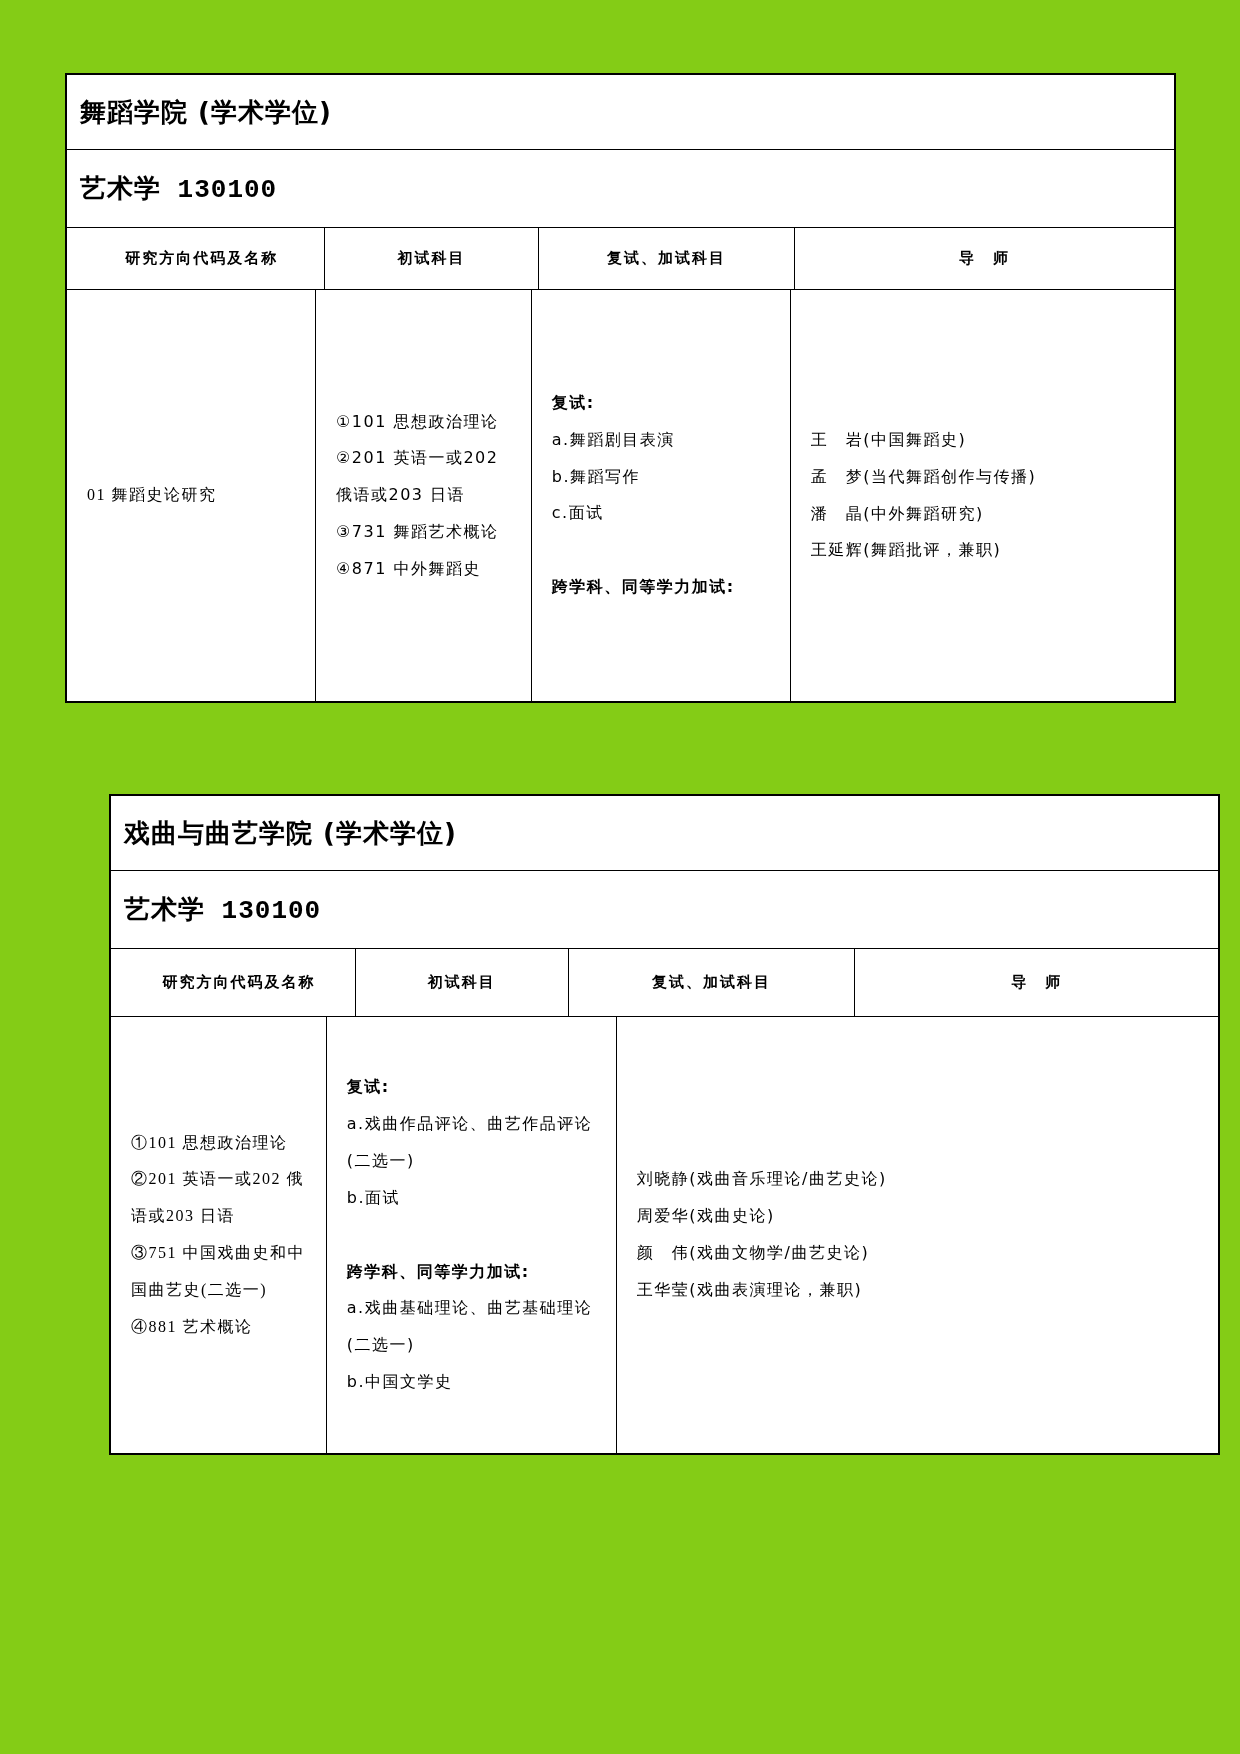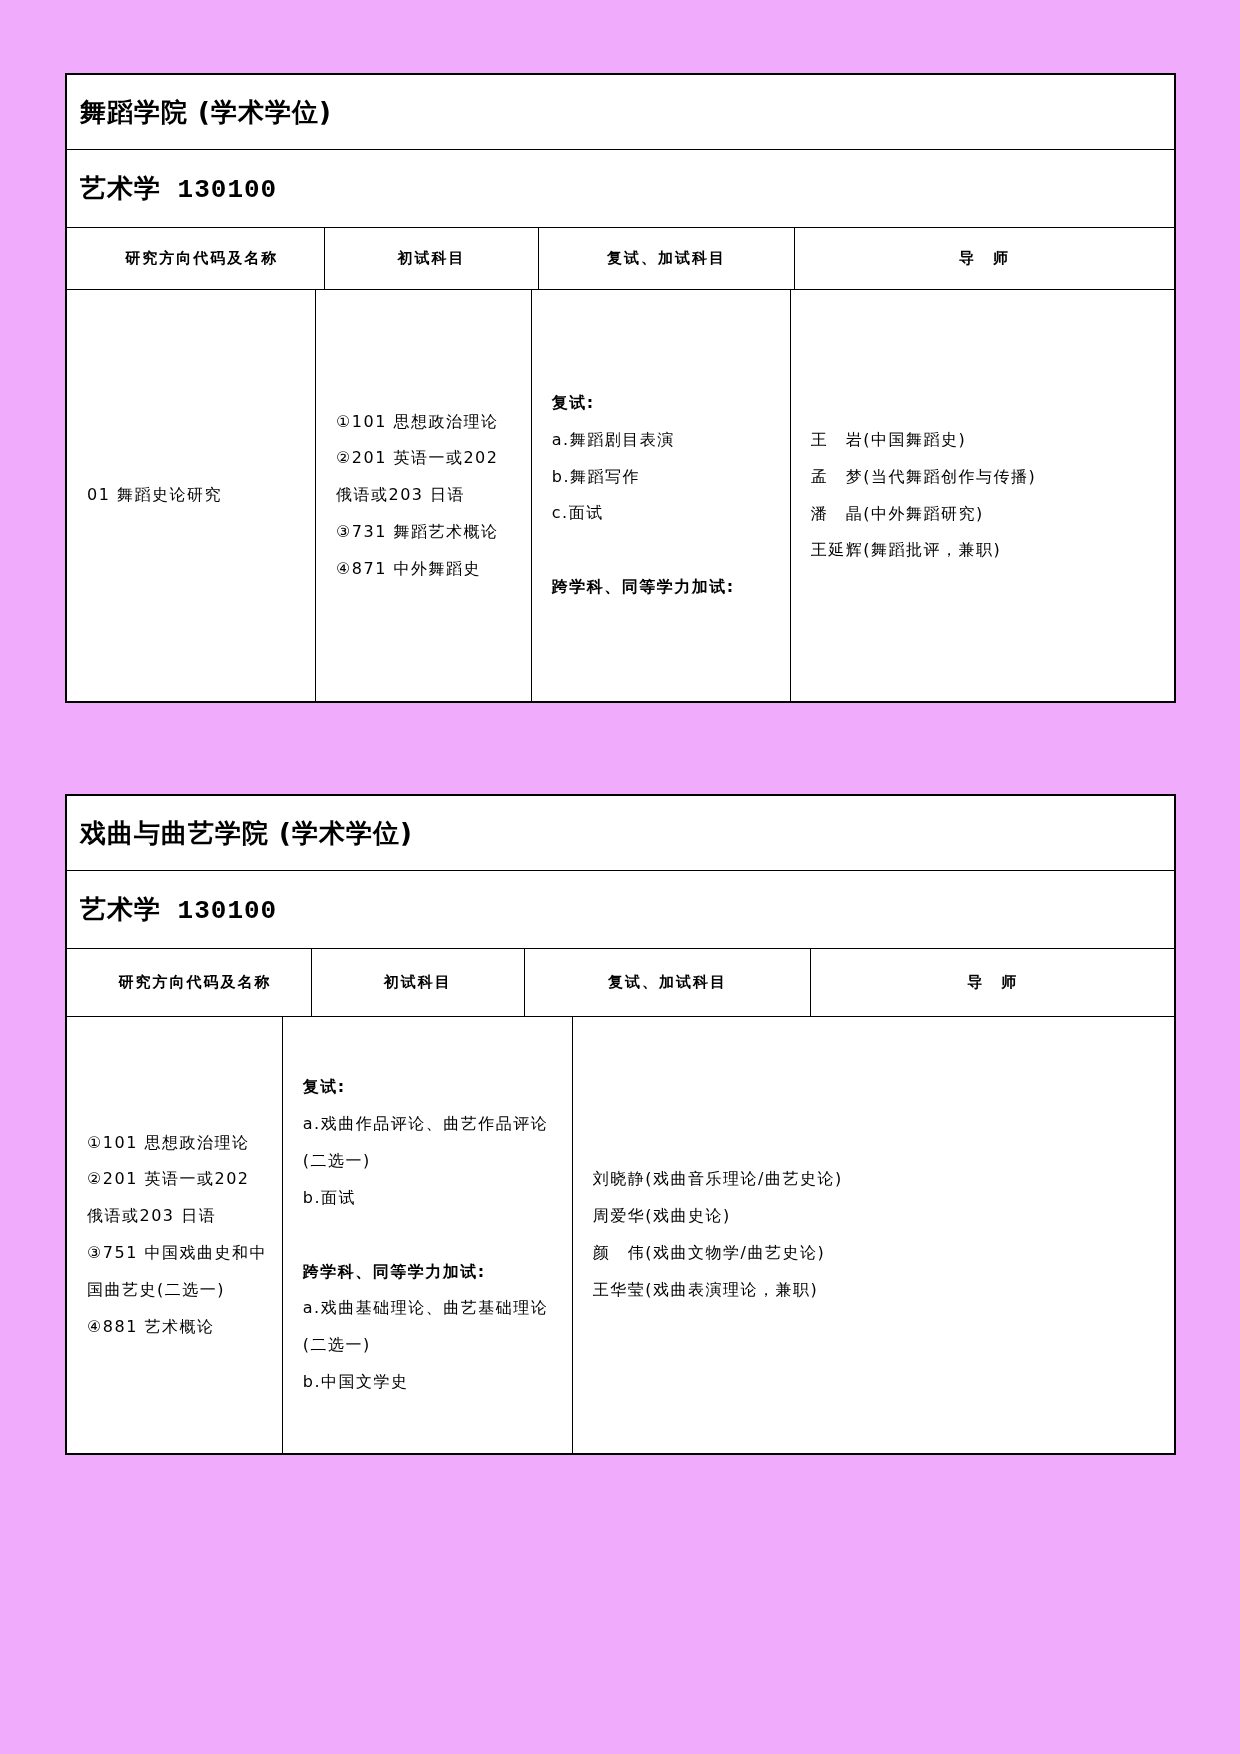--- a/index.html
+++ b/index.html
@@ -1,36 +1,36 @@
 <!DOCTYPE html>
 <html><head>
 <meta charset="utf-8">
 <style>
   * { margin:0; padding:0; box-sizing:border-box; }
   html, body { background:#ffffff; }
   .page {
     position:relative;
     width:1240px;
     height:1754px;
-    background:#f0abfc;
+    background:#84cc16;
     color:#000000;
     font-family:"DejaVu Sans","Liberation Sans",sans-serif;
     overflow:hidden;
   }
   .tbl {
     position:absolute;
     left:65px;
     width:1111px;
     border:2px solid #000;
     background:#fff;
     display:flex;
     flex-direction:column;
   }
   #tbl1 { top:73px;  height:630px; }
-  #tbl2 { top:794px; height:661px; }
+  #tbl2 { top:794px; height:661px;margin-left:44px; }
 
   .title-row, .subtitle-row {
     display:flex;
     align-items:center;
     padding-left:13px;
     border-bottom:1px solid #000;
     flex-shrink:0;
   }
   .title-row   { height:75px; }
   .subtitle-row{ height:78px;font-family:Liberation Mono, monospace; }
@@ -64,21 +64,21 @@
   .td {
     display:flex;
     align-items:center;
     border-left:1px solid #000;
     padding:10px 12px 10px 20px;
     font-size:16px;
     line-height:2.3;
     letter-spacing:1.5px;
     flex-shrink:0;
   }
-  .td:first-child { border-left:none; }
+  .td:first-child { border-left:none;font-family:Liberation Serif, serif; }
 
   
   .t1 .c1 { width:22.4%; }
   .t1 .c2 { width:19.5%; }
   .t1 .c3 { width:23.4%; }
   .t1 .c4 { width:34.7%; }
   
   .t2 .c1 { width:21.2%; }
   .t2 .c2 { width:19.4%; }
   .t2 .c3 { width:26.2%; }

